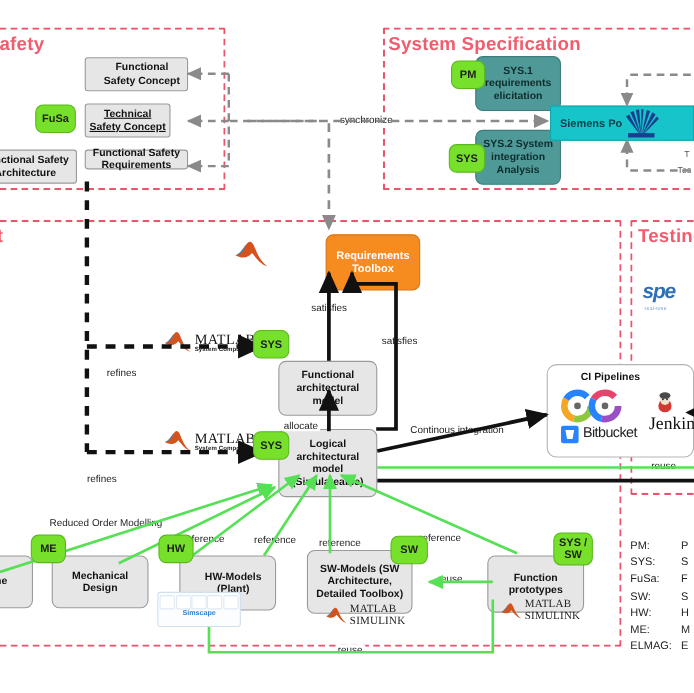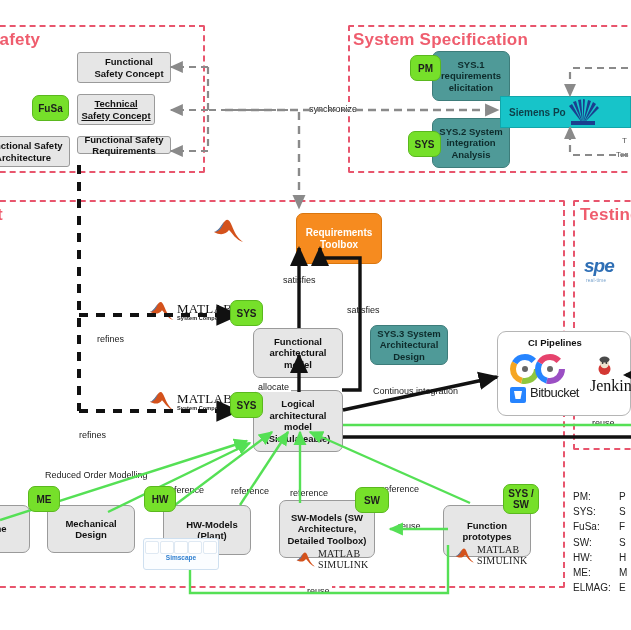--- a/index.html
+++ b/index.html
@@ -219,21 +219,20 @@
     <path d="M1,14 C6,13 8,7 12,3 C15,0 17,3 19,8 C21,13 24,20 30,24 C23,22 19,15 16,12 C13,16 8,18 1,14 z" fill="#d4521c"></path>
     <path d="M1,14 C5,13 8,8 11,4 C9,10 6,14 1,14 z" fill="#4a7fb5"></path>
   </svg>
 
   <div class="gbox" style="left:253px;top:328px;width:90px;height:50px;">Functional architectural model</div>
   <div class="chip" style="left:230px;top:300px;width:33px;height:26px;">SYS</div>
 
   <div class="gbox" style="left:253px;top:390px;width:90px;height:62px;">Logical architectural model (Simulateable)</div>
   <div class="chip" style="left:230px;top:392px;width:33px;height:26px;">SYS</div>
 
-  <div class="tealbox" style="left:370px;top:325px;width:78px;height:40px;">SYS.3 System Architectural Design</div>
 
   <div class="mlwordmark" style="left:149px;top:300px;">
     <svg width="26" height="22" viewBox="0 0 32 26">
       <path d="M1,14 C6,13 8,7 12,3 C15,0 17,3 19,8 C21,13 24,20 30,24 C23,22 19,15 16,12 C13,16 8,18 1,14 z" fill="#d4521c"></path>
       <path d="M1,14 C5,13 8,8 11,4 C9,10 6,14 1,14 z" fill="#4a7fb5"></path>
     </svg>
     <div>
       <div class="txt">MATLAB</div>
       <div class="sub">System Composer</div>
     </div>

